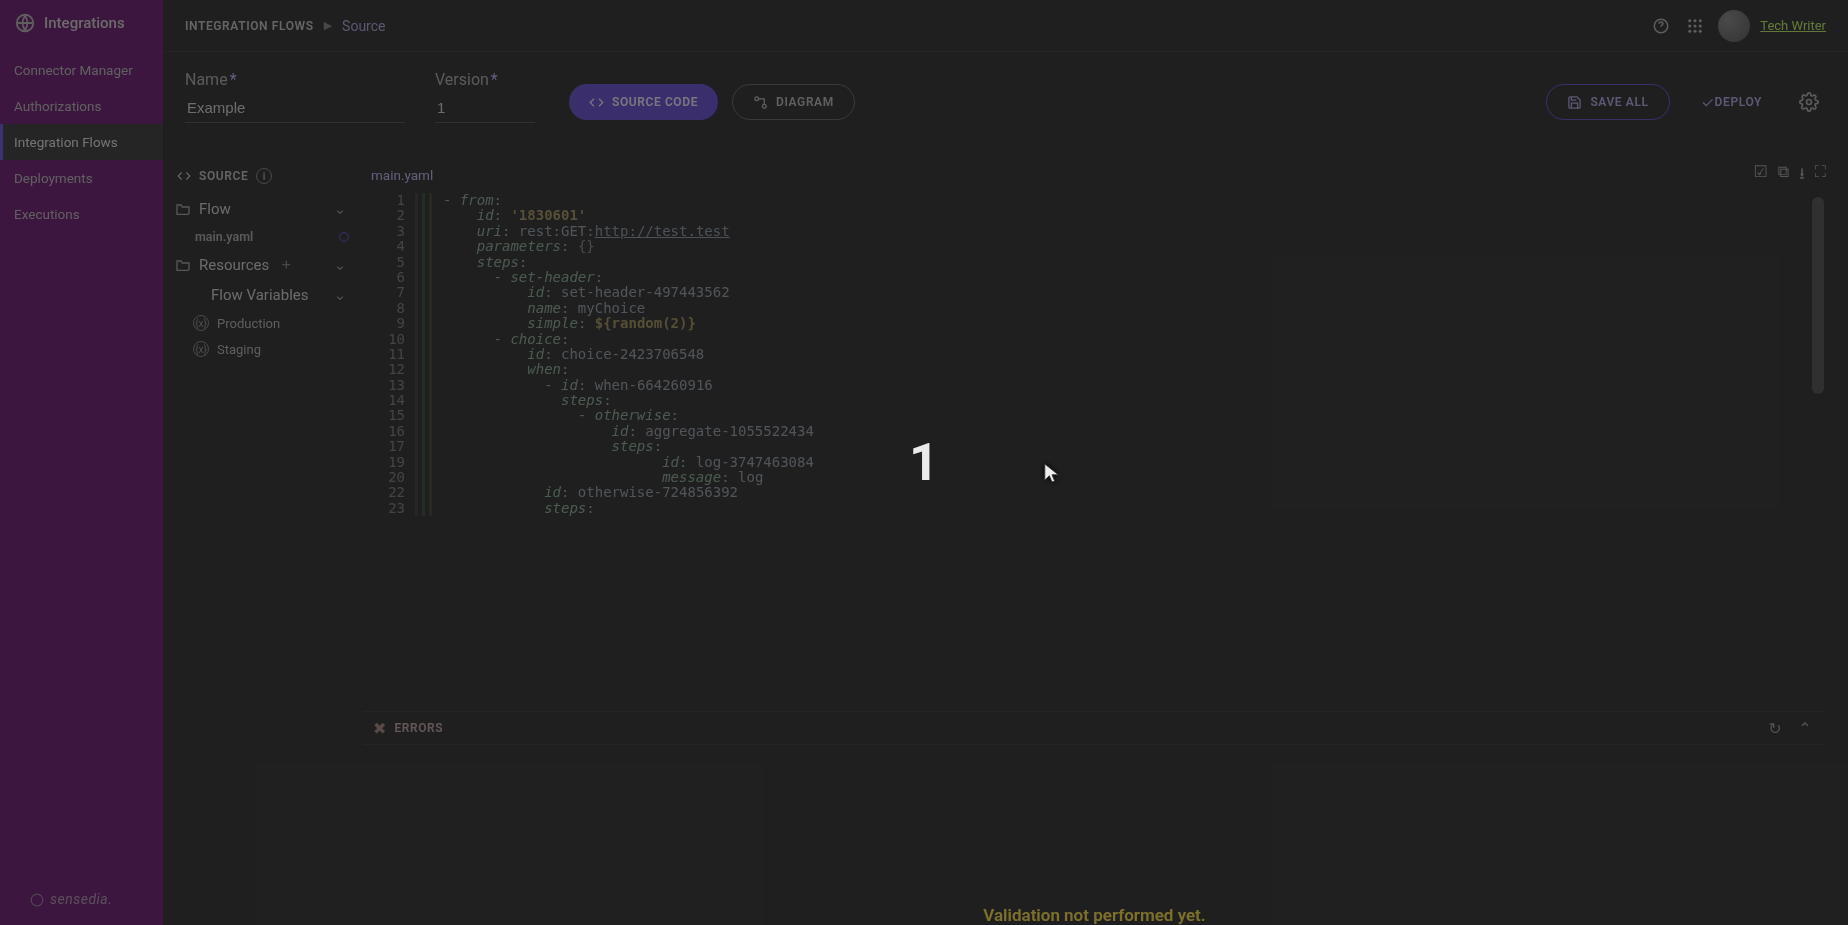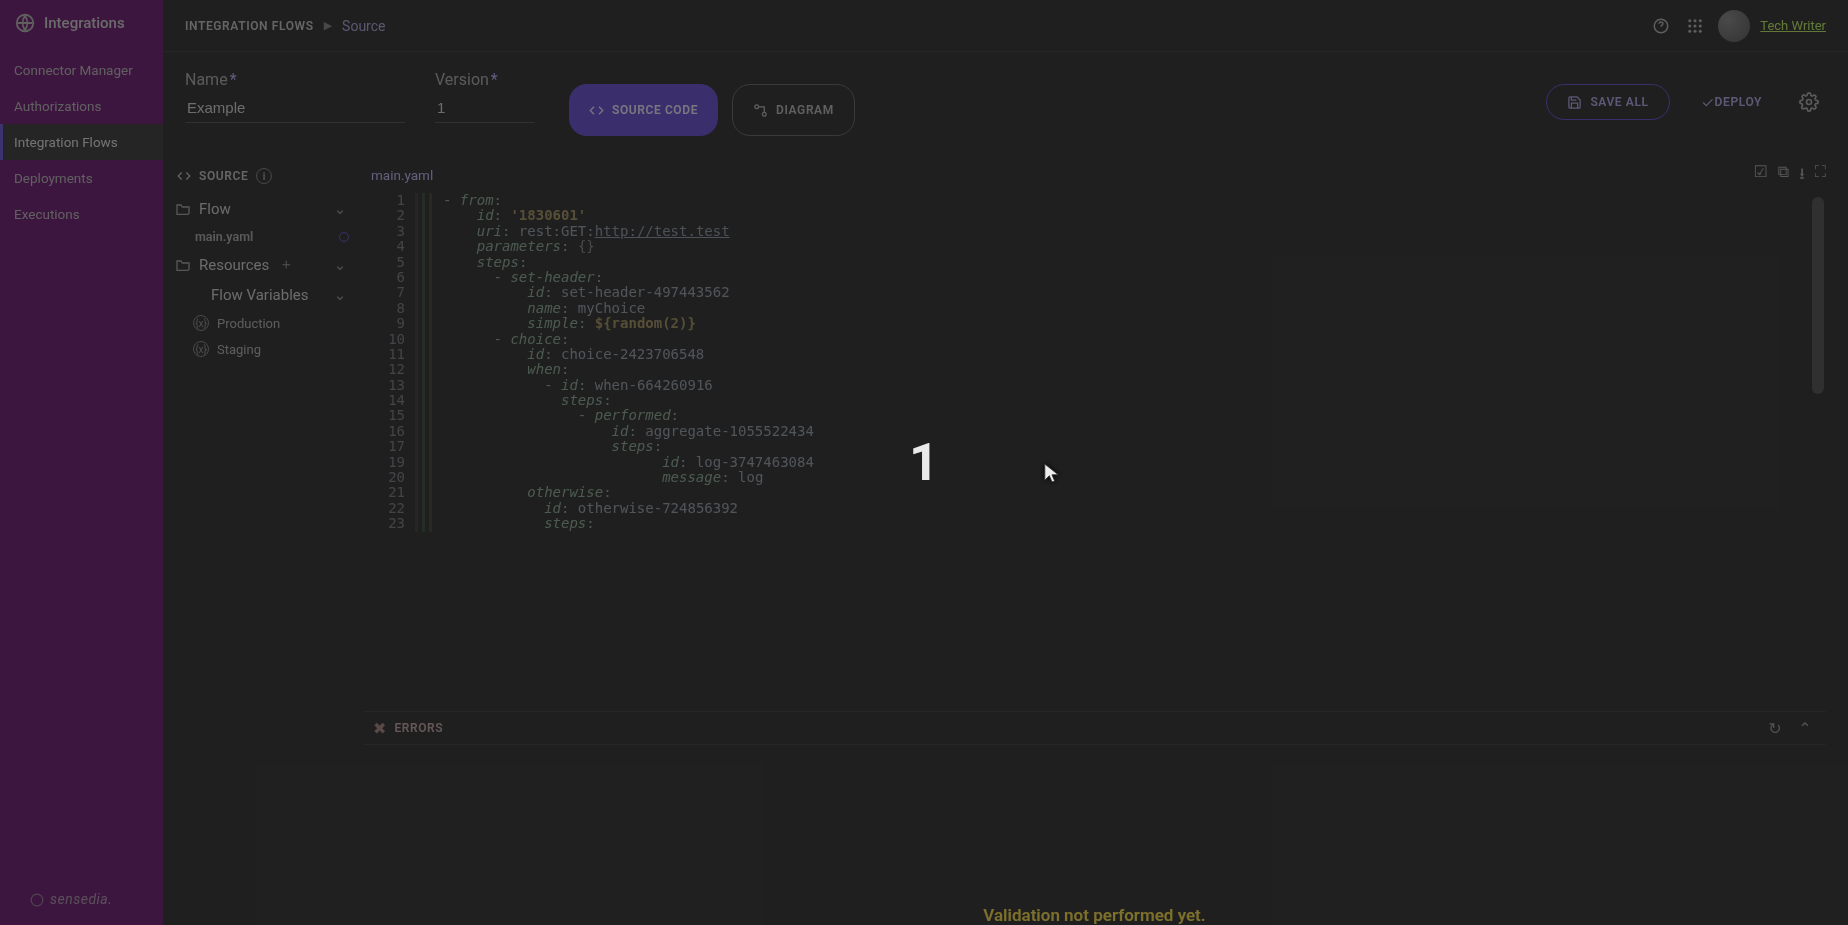--- a/index.html
+++ b/index.html
@@ -30,21 +30,21 @@
   .username { font-size: 13px; color: #bef264; text-decoration: underline; }
 
   
   .formbar { height: 100px; padding: 18px 22px 0 22px; display: flex; align-items: flex-start; gap: 30px; }
   .field { display:flex; flex-direction:column; }
   .field-label { font-size: 16px; color:#b0b0b0; margin-bottom:6px;}
   .field-label .req { color:#c2b4ff; margin-left:2px;}
   .field input { background:transparent; border:none; border-bottom:1px solid #555; color:#d8d8d8; font-size:15px; padding:4px 2px 6px 2px; width:220px;}
   .field.small input { width:100px; }
   .pillrow { display:flex; gap:14px; margin-left:4px; margin-top:14px;}
-  .pill { display:flex; align-items:center; gap:8px; height:52px; padding:0 20px; border-radius:18px; font-size:12px; letter-spacing:.6px; font-weight:600; cursor:pointer; }
+  .pill { display:flex; align-items:center; gap:8px; height:36px; padding:0 20px; border-radius:18px; font-size:12px; letter-spacing:.6px; font-weight:600; cursor:pointer; }
   .pill.primary { background:#6b4fda; color:#f3f0ff; }
   .pill.secondary { border:1px solid #696969; color:#bdbdbd; }
   .formbar .spacer{flex:1;}
   .right-actions { display:flex; align-items:center; gap:14px; margin-top:14px;}
   .btn-outline { display:flex; align-items:center; gap:8px; height:36px; padding:0 20px; border:1px solid #6b4fda; border-radius:18px; color:#b9abf0; font-size:12px; letter-spacing:.6px; font-weight:600; cursor:pointer;}
   .btn-text { display:flex; align-items:center; gap:0; height:36px; padding:0 16px; color:#b9abf0; font-size:12px; letter-spacing:.6px; font-weight:600; cursor:pointer;}
   .gear-ico { width:34px;height:34px;display:flex;align-items:center;justify-content:center;color:#b0b0b0;cursor:pointer;}
 
   
   .bodyrow { flex:1; display:flex; min-height:0; padding:8px 22px 0 0; }
@@ -317,46 +317,41 @@
               <span class="cd">            - <span class="k">id</span>: when-664260916</span>
             </div>
             <div class="code-row">
               <span class="ln">14</span>
               <span class="gut"></span>
               <span class="cd">              <span class="k">steps</span>:</span>
             </div>
             <div class="code-row">
               <span class="ln">15</span>
               <span class="gut"></span>
-              <span class="cd">                - <span class="k">performed</span>:</span>
+              <span class="cd">                - <span class="k">otherwise</span>:</span>
             </div>
             <div class="code-row">
               <span class="ln">16</span>
               <span class="gut"></span>
               <span class="cd">                    <span class="k">id</span>: aggregate-1055522434</span>
             </div>
             <div class="code-row">
               <span class="ln">17</span>
               <span class="gut"></span>
               <span class="cd">                    <span class="k">steps</span>:</span>
             </div>
             <div class="code-row">
               <span class="ln">19</span>
               <span class="gut"></span>
               <span class="cd">                          <span class="k">id</span>: log-3747463084</span>
             </div>
             <div class="code-row">
               <span class="ln">20</span>
               <span class="gut"></span>
               <span class="cd">                          <span class="k">message</span>: log</span>
-            </div>
-            <div class="code-row">
-              <span class="ln">21</span>
-              <span class="gut"></span>
-              <span class="cd">          <span class="k">otherwise</span>:</span>
             </div>
             <div class="code-row">
               <span class="ln">22</span>
               <span class="gut"></span>
               <span class="cd">            <span class="k">id</span>: otherwise-724856392</span>
             </div>
             <div class="code-row">
               <span class="ln">23</span>
               <span class="gut"></span>
               <span class="cd">            <span class="k">steps</span>:</span>

